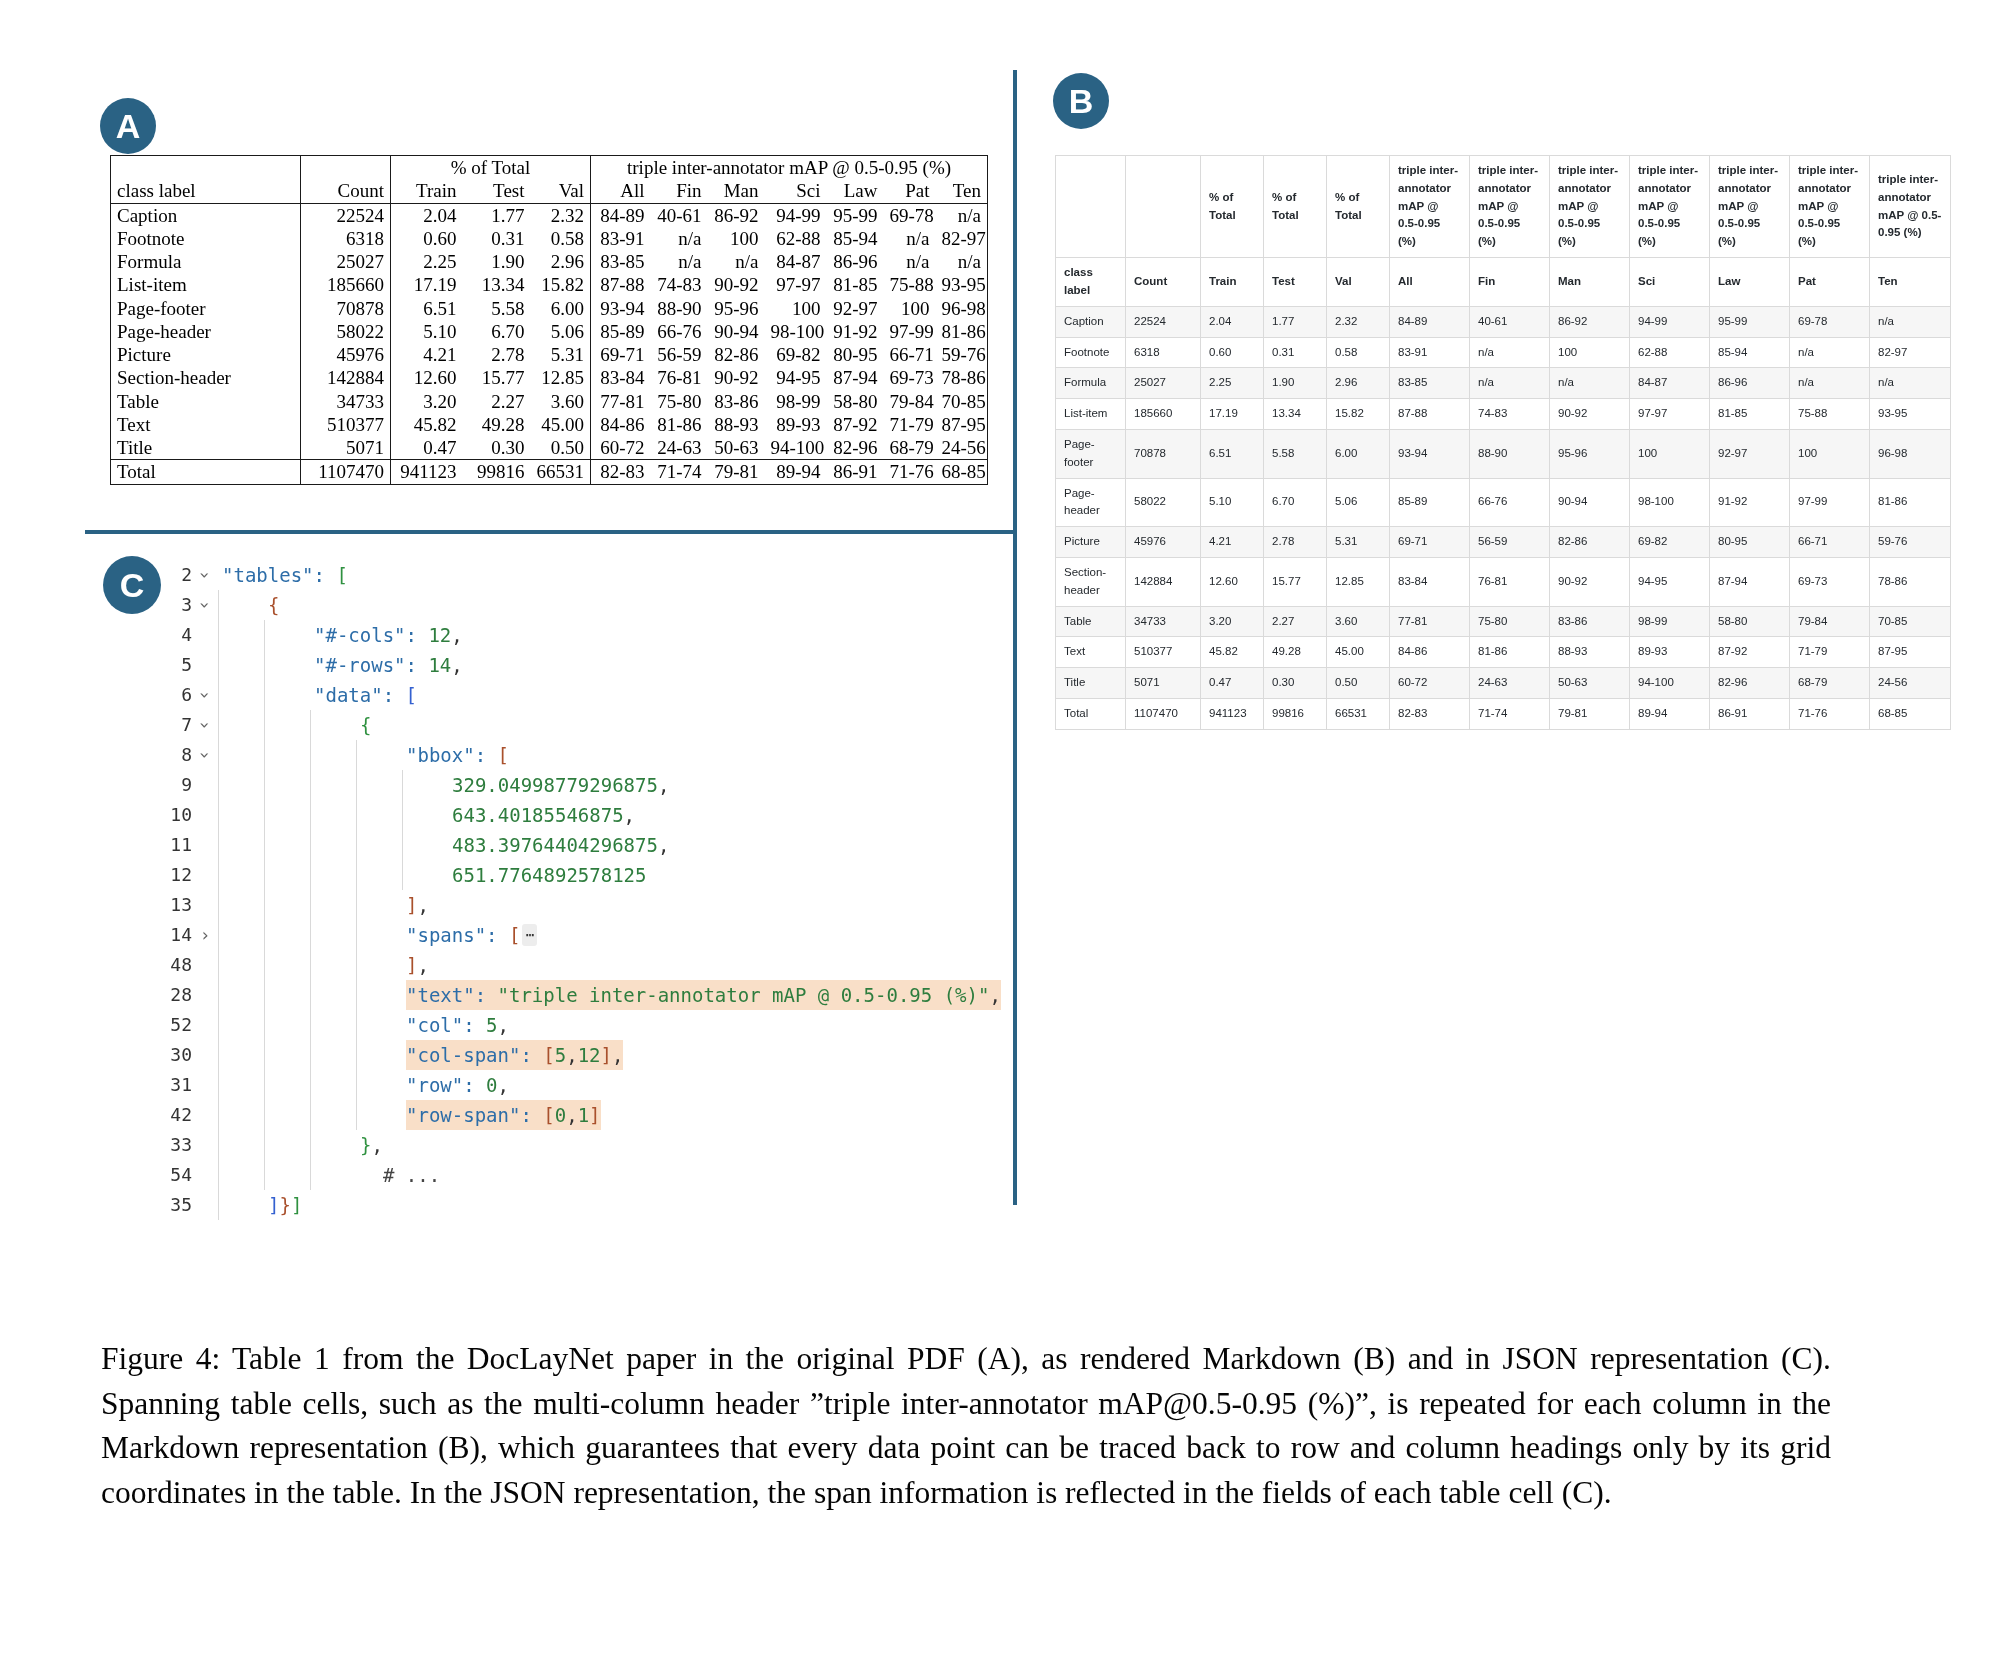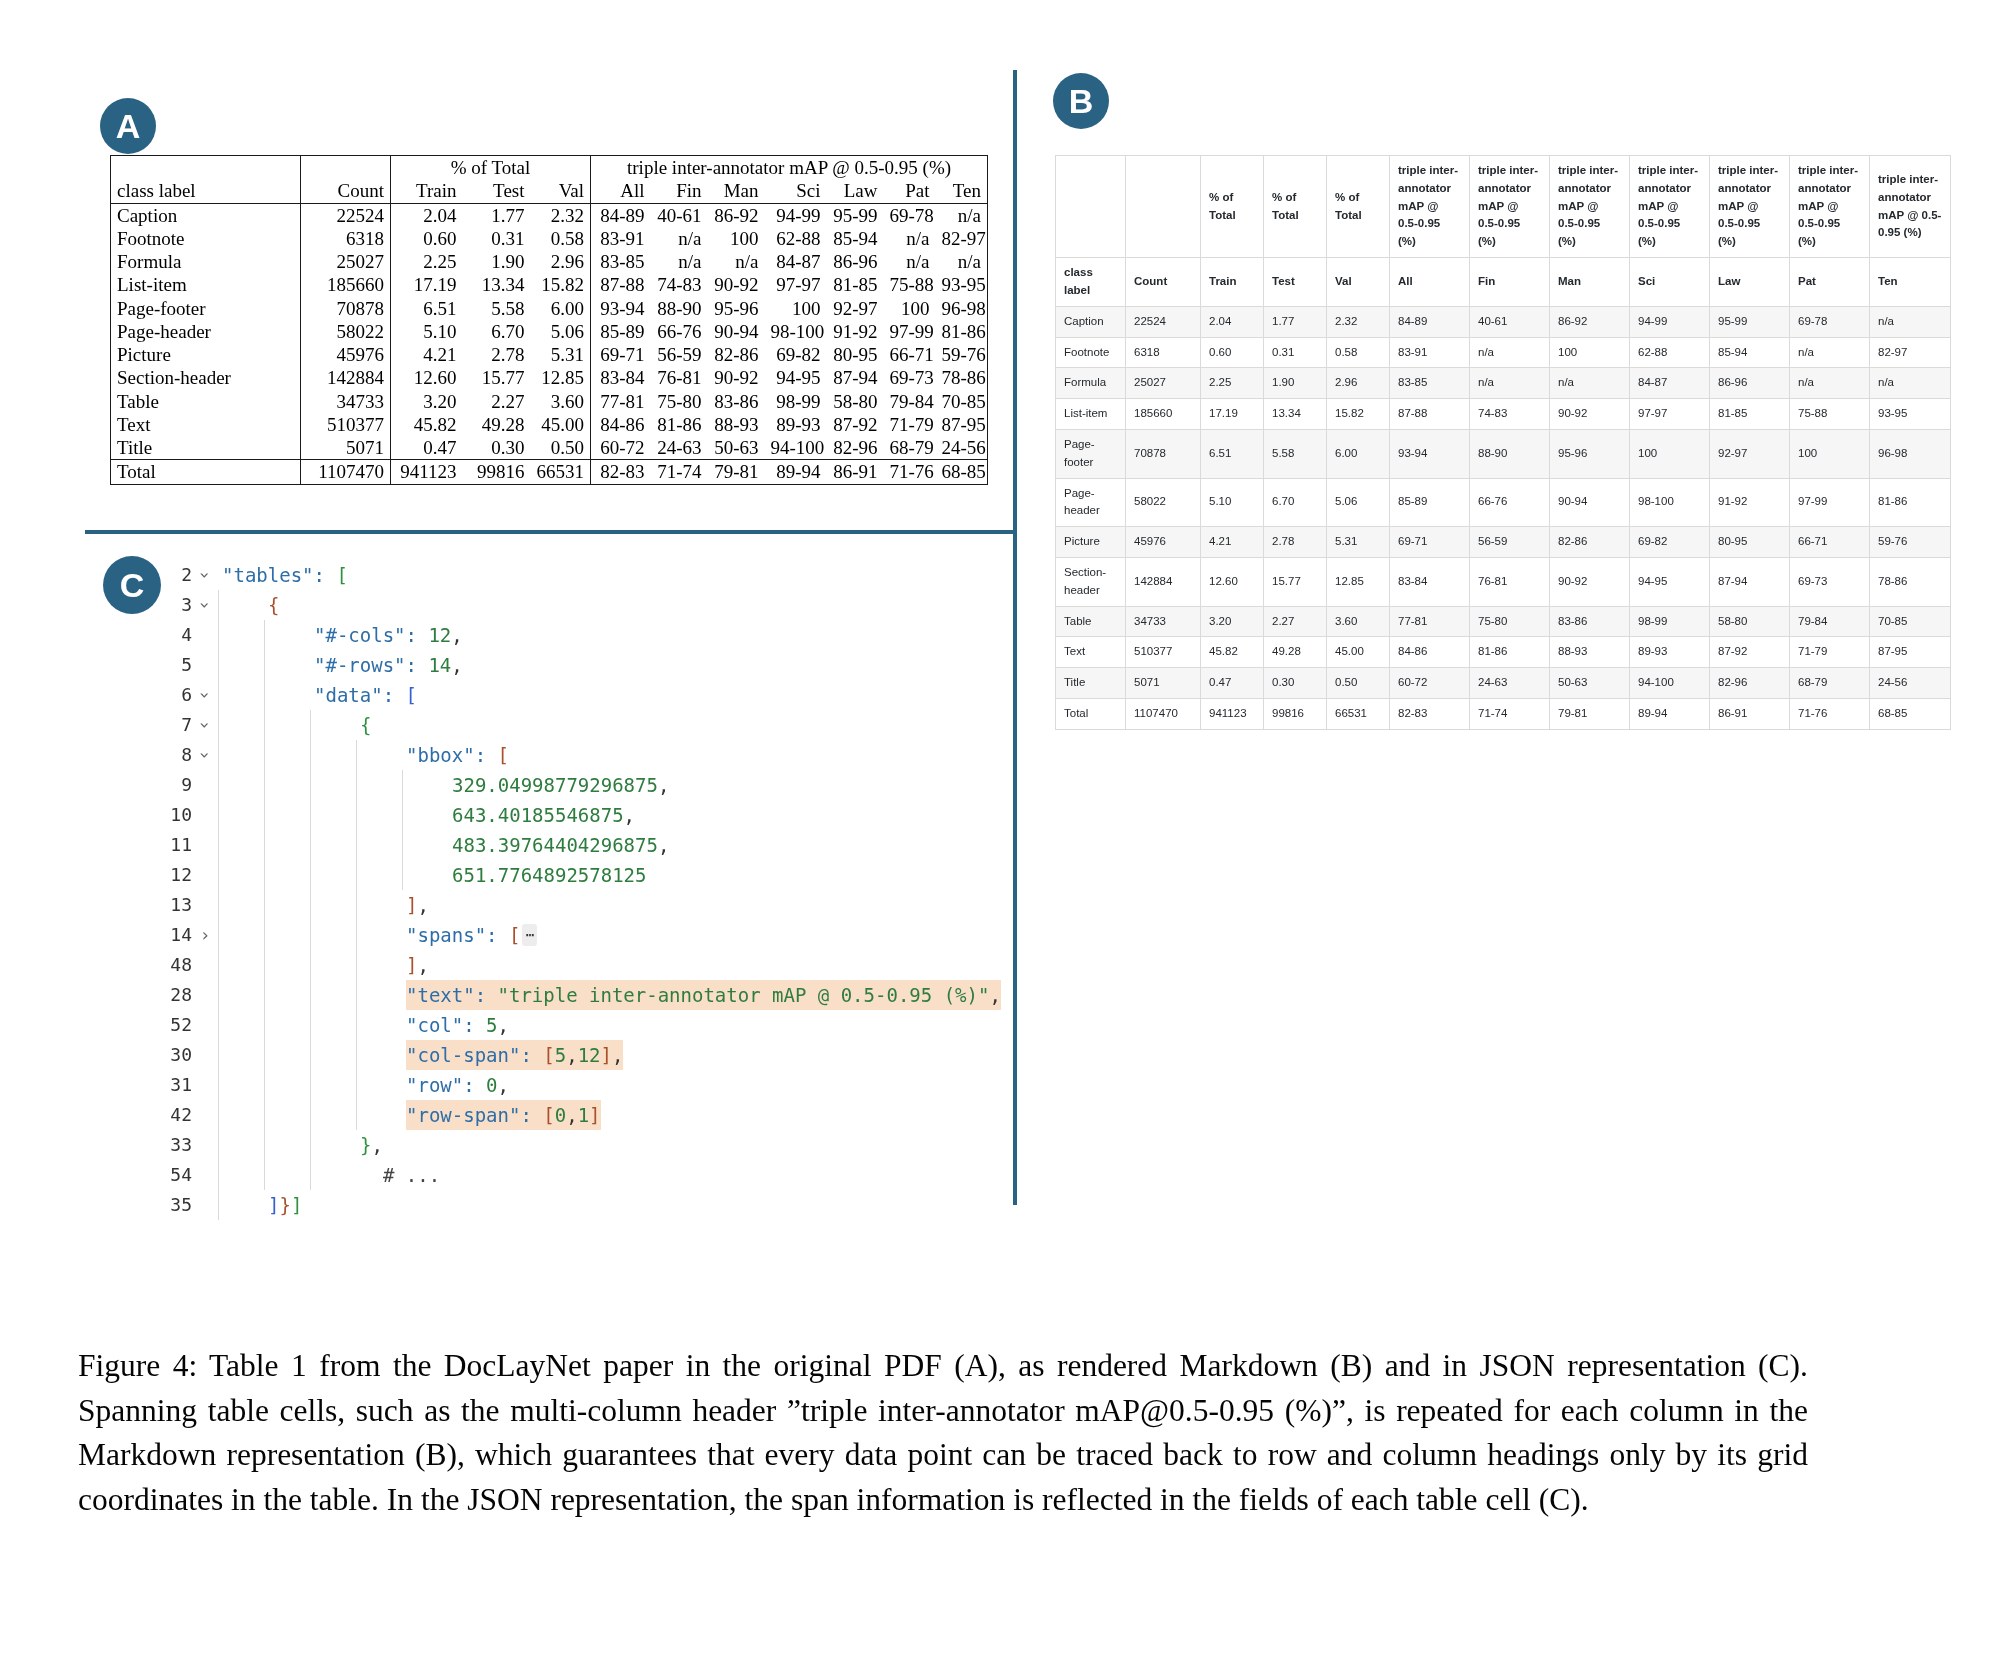--- a/index.html
+++ b/index.html
@@ -57,23 +57,23 @@
   .tk.bo { color:#a9502c; }
   .tk.bb { color:#3461d0; }
   .tk.bg { color:#2f9140; }
   .tk.p  { color:#333333; }
   .tk.cm { color:#444444; }
   .tk.fd { color:#333; background:#ededed; border-radius:3px; padding:0 3px;
            font-size:15px; line-height:22px; align-self:center; margin-left:2px; }
   .tk.hl { background:#f9dfc8; }
 
   
-  #caption { position:absolute; left:78px; top:1337px; width:1730px;
+  #caption { position:absolute; left:101px; top:1337px; width:1730px;
              font-family:"Liberation Serif", serif; font-size:31.5px;
-             line-height:44.5px; color:#050505; text-align:justify;margin-top:7px; }
+             line-height:44.5px; color:#050505; text-align:justify; }
 </style>
 </head>
 <body>
 
 <div class="page">
   <div class="badge" id="badge-a" style="background: rgb(42, 98, 132);">A</div>
   <table id="table-a">
       <colgroup>
         <col style="width: 190px;">
         <col style="width: 90px;">

